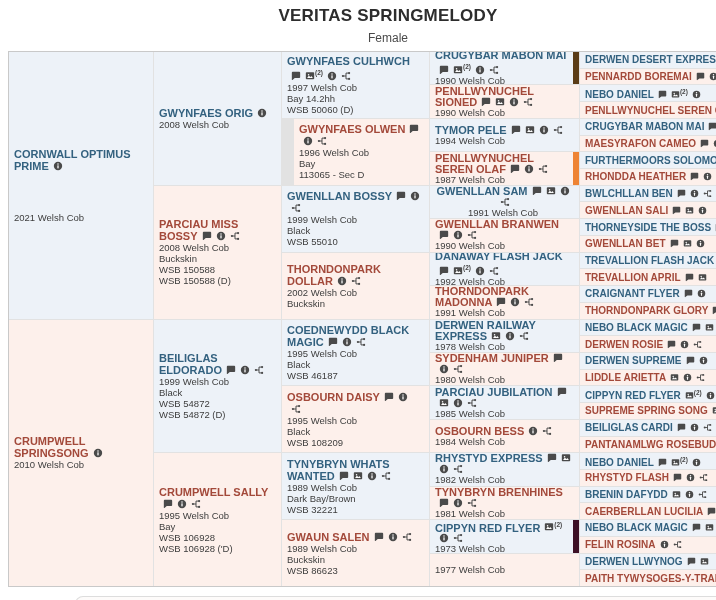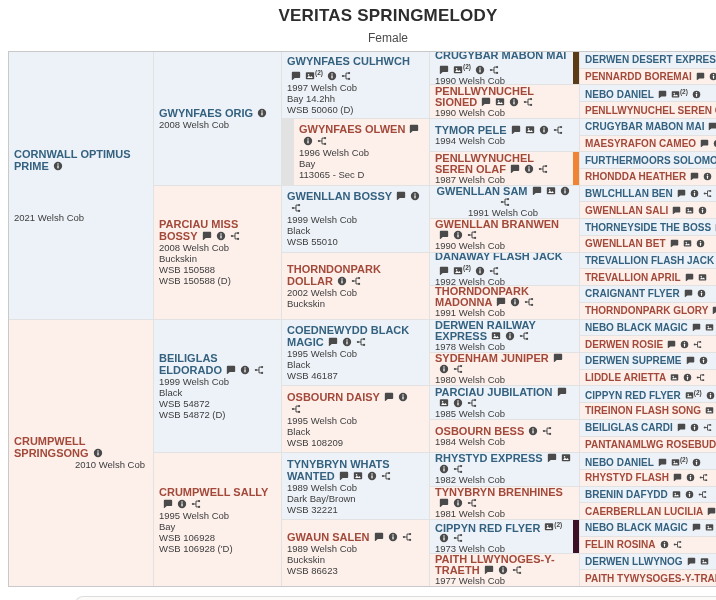--- a/index.html
+++ b/index.html
@@ -62,21 +62,21 @@
   <div class="page-subtitle">Female</div>
   <div class="grid">
       <div class="cell gen1 male" style="grid-area: 1 / 1 / span 16; gap: 40px;">
         <div class="head"><span class="horse-name">CORNWALL OPTIMUS PRIME</span><span class="icon"><svg viewBox="0 0 24 24">
               <circle cx="12" cy="12" r="10" fill="#4a4a4a"></circle>
               <circle cx="12" cy="7" r="1.8" fill="#fff"></circle>
               <rect x="10.5" y="10" width="3" height="8" rx="1" fill="#fff"></rect>
             </svg></span></div>
         <div class="detail">2021 Welsh Cob</div>
       </div>
-      <div class="cell gen1 female" style="grid-area: 17 / 1 / span 16; align-items: flex-end;">
+      <div class="cell gen1 female" style="grid-area: 17 / 1 / span 16;">
         <div class="head"><span class="horse-name">CRUMPWELL SPRINGSONG</span><span class="icon"><svg viewBox="0 0 24 24">
               <circle cx="12" cy="12" r="10" fill="#4a4a4a"></circle>
               <circle cx="12" cy="7" r="1.8" fill="#fff"></circle>
               <rect x="10.5" y="10" width="3" height="8" rx="1" fill="#fff"></rect>
             </svg></span></div>
         <div class="detail">2010 Welsh Cob</div>
       </div>
       <div class="cell gen2 male" style="grid-area: 1 / 2 / span 8;">
         <div class="head"><span class="horse-name">GWYNFAES ORIG</span><span class="icon"><svg viewBox="0 0 24 24">
               <circle cx="12" cy="12" r="10" fill="#4a4a4a"></circle>
@@ -532,32 +532,20 @@
             </svg></span><span class="icon"><svg viewBox="0 0 24 24">
               <path d="M4.5 12H12M12 5h7M12 19h7M12 5v14" stroke="#4a4a4a" stroke-width="2.4" fill="none"></path>
               <circle cx="4.5" cy="12" r="2.6" fill="#4a4a4a"></circle>
               <circle cx="19.5" cy="5" r="2.6" fill="#4a4a4a"></circle>
               <circle cx="19.5" cy="19" r="2.6" fill="#4a4a4a"></circle>
             </svg></span></div>
         <div class="detail">1973 Welsh Cob</div>
         <div class="bar" style="background: rgb(61, 16, 37);"></div>
       </div>
       <div class="cell gen4 female" style="grid-area: 31 / 4 / span 2;">
-        <div class="head"><span class="horse-name">PAITH LLWYNOGES-Y-TRAETH</span><span class="icon"><svg viewBox="0 0 24 24">
-              <path fill="#4a4a4a" d="M2 4c0-1.1.9-2 2-2h16c1.1 0 2 .9 2 2v11c0 1.1-.9 2-2 2H9l-5.5 4.5c-.7.6-1.5.1-1.5-.8V4z"></path>
-            </svg></span><span class="icon"><svg viewBox="0 0 24 24">
-              <circle cx="12" cy="12" r="10" fill="#4a4a4a"></circle>
-              <circle cx="12" cy="7" r="1.8" fill="#fff"></circle>
-              <rect x="10.5" y="10" width="3" height="8" rx="1" fill="#fff"></rect>
-            </svg></span><span class="icon"><svg viewBox="0 0 24 24">
-              <path d="M4.5 12H12M12 5h7M12 19h7M12 5v14" stroke="#4a4a4a" stroke-width="2.4" fill="none"></path>
-              <circle cx="4.5" cy="12" r="2.6" fill="#4a4a4a"></circle>
-              <circle cx="19.5" cy="5" r="2.6" fill="#4a4a4a"></circle>
-              <circle cx="19.5" cy="19" r="2.6" fill="#4a4a4a"></circle>
-            </svg></span></div>
         <div class="detail">1977 Welsh Cob</div>
       </div>
       <div class="cell gen5 male" style="grid-area: 1 / 5 / span 1;">
         <div class="head"><span class="horse-name">DERWEN DESERT EXPRESS</span></div>
       </div>
       <div class="cell gen5 female" style="grid-area: 2 / 5 / span 1;">
         <div class="head"><span class="horse-name">PENNARDD BOREMAI</span><span class="icon"><svg viewBox="0 0 24 24">
               <path fill="#4a4a4a" d="M2 4c0-1.1.9-2 2-2h16c1.1 0 2 .9 2 2v11c0 1.1-.9 2-2 2H9l-5.5 4.5c-.7.6-1.5.1-1.5-.8V4z"></path>
             </svg></span><span class="icon"><svg viewBox="0 0 24 24">
               <circle cx="12" cy="12" r="10" fill="#4a4a4a"></circle>
@@ -731,21 +719,21 @@
               <rect x="2" y="3" width="20" height="17" rx="2" fill="#4a4a4a"></rect>
               <circle cx="8.5" cy="9" r="1.8" fill="#fff"></circle>
               <path fill="#fff" d="M5 16.5l4.5-5.5 3.2 3.8 2.3-2.6 4 4.3z"></path>
             </svg></span><span class="photo-count">(2)</span><span class="icon"><svg viewBox="0 0 24 24">
               <circle cx="12" cy="12" r="10" fill="#4a4a4a"></circle>
               <circle cx="12" cy="7" r="1.8" fill="#fff"></circle>
               <rect x="10.5" y="10" width="3" height="8" rx="1" fill="#fff"></rect>
             </svg></span></div>
       </div>
       <div class="cell gen5 female" style="grid-area: 22 / 5 / span 1;">
-        <div class="head"><span class="horse-name">TIREINON FLASH SONG</span><span class="icon"><svg viewBox="0 0 24 24">
+        <div class="head"><span class="horse-name">SUPREME SPRING SONG</span><span class="icon"><svg viewBox="0 0 24 24">
               <rect x="2" y="3" width="20" height="17" rx="2" fill="#4a4a4a"></rect>
               <circle cx="8.5" cy="9" r="1.8" fill="#fff"></circle>
               <path fill="#fff" d="M5 16.5l4.5-5.5 3.2 3.8 2.3-2.6 4 4.3z"></path>
             </svg></span></div>
       </div>
       <div class="cell gen5 male" style="grid-area: 23 / 5 / span 1;">
         <div class="head"><span class="horse-name">BEILIGLAS CARDI</span><span class="icon"><svg viewBox="0 0 24 24">
               <path fill="#4a4a4a" d="M2 4c0-1.1.9-2 2-2h16c1.1 0 2 .9 2 2v11c0 1.1-.9 2-2 2H9l-5.5 4.5c-.7.6-1.5.1-1.5-.8V4z"></path>
             </svg></span><span class="icon"><svg viewBox="0 0 24 24">
               <circle cx="12" cy="12" r="10" fill="#4a4a4a"></circle>

